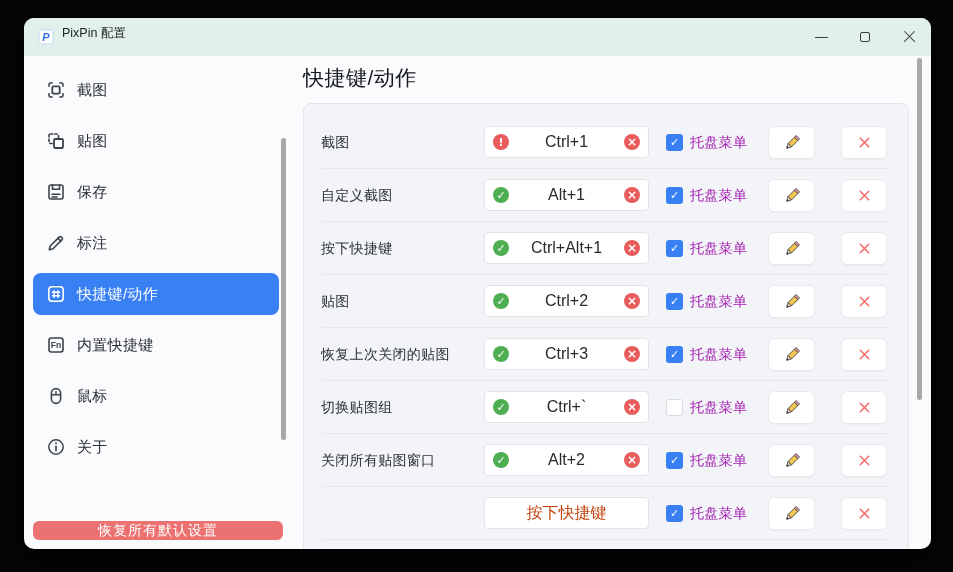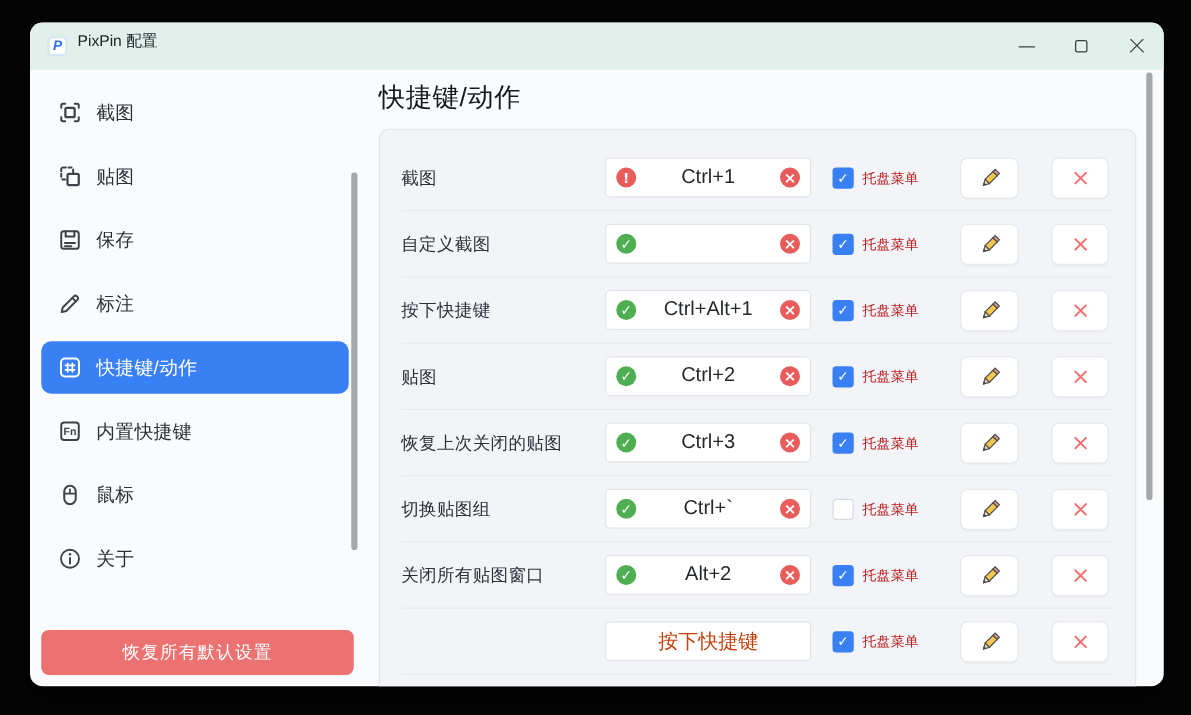--- a/index.html
+++ b/index.html
@@ -36,21 +36,21 @@
     flex-direction:column;gap:9px;}
   .sb-item{height:42px;display:flex;align-items:center;gap:11px;padding-left:13px;
     border-radius:8px;color:#2b2f36;}
   .sb-item .sb-icon{width:20px;height:20px;display:flex;justify-content:center;}
   .sb-item .sb-icon svg{stroke:#3e434a;}
   .sb-item .sb-label{font-size:15px;letter-spacing:.3px;}
   .sb-item.selected{background:var(--accent);color:#fff;}
   .sb-item.selected .sb-icon svg{stroke:#fff;}
   .sb-scrollbar{position:absolute;left:257px;top:82px;width:5px;height:302px;
     background:#a8a8a8;border-radius:3px;}
-  .reset-btn{position:absolute;left:9px;bottom:9px;width:250px;height:36px;border:none;
+  .reset-btn{position:absolute;left:9px;bottom:9px;width:250px;height:19px;border:none;
     border-radius:6px;background:var(--reset);color:#fff;font-size:14px;letter-spacing:1px;}
 
   
   .main-heading{position:absolute;left:279px;top:46px;font-size:21px;font-weight:500;
     color:#15181c;letter-spacing:.5px;}
   .card{position:absolute;left:279px;top:85px;width:606px;height:470px;
     background:#f2f4f8;border:1px solid #e2e5ea;border-radius:8px;padding-top:12px;}
   .row{position:relative;height:53px;}
   .row .divider{position:absolute;left:17px;right:17px;bottom:0;height:1px;background:#e6e9ee;}
   .row-label{position:absolute;left:17px;top:0;height:53px;display:flex;align-items:center;
@@ -66,21 +66,21 @@
   .status-icon.ok{background:var(--ok);}
   .status-icon.warning{background:var(--danger);}
   .clear-icon{right:8px;background:var(--danger);font-size:12px;}
   .checkbox{position:absolute;left:362px;top:18px;width:17px;height:17px;border-radius:3px;
     background:var(--accent);display:flex;align-items:center;justify-content:center;}
   .checkbox:before{content:"✓";color:#fff;font-size:11px;font-weight:bold;
     font-family:"DejaVu Sans",sans-serif;}
   .checkbox.unchecked{background:#fff;border:1px solid #d7dbe2;}
   .checkbox.unchecked:before{content:"";}
   .tray-label{position:absolute;left:386px;top:0;height:53px;display:flex;align-items:center;
-    font-size:11px;color:#b91c1c;letter-spacing:.3px;}
+    font-size:14px;color:#a21caf;letter-spacing:.3px;}
   .act-btn{position:absolute;top:10px;height:33px;background:#fff;border:1px solid #e6e9ee;
     border-radius:6px;display:flex;align-items:center;justify-content:center;padding:0;
     box-shadow:0 1px 1px rgba(0,0,0,.03);}
   .act-btn.edit{left:464px;width:47px;}
   .act-btn.del{left:537px;width:46px;}
   .main-scrollbar{position:absolute;left:893px;top:40px;width:5px;height:342px;
     background:#a8a8a8;border-radius:3px;}
 </style>
 </head>
 <body>
@@ -209,20 +209,21 @@
       <svg width="15" height="15" viewBox="0 0 16 16">
         <path d="M3.5 3.5 L12.5 12.5 M12.5 3.5 L3.5 12.5" stroke="#f56c6c" stroke-width="1.7" stroke-linecap="round" fill="none"></path>
       </svg>
     </button>
     <div class="divider"></div>
   </div>
         <div class="row">
     <span class="row-label">自定义截图</span>
     <div class="hk-input">
       <span class="status-icon ok">✓</span>
+      <span class="hk-text">Alt+1</span>
       <span class="clear-icon">×</span>
     </div>
     <span class="checkbox"></span>
     <span class="tray-label">托盘菜单</span>
     <button class="act-btn edit">
       <svg width="18" height="18" viewBox="0 0 18 18">
         <g transform="rotate(45 9 9)" stroke="#4a4a4a" stroke-width="0.9">
           <rect x="6.6" y="0.8" width="4.8" height="2.5" fill="#e09a9a"></rect>
           <rect x="6.6" y="3.3" width="4.8" height="8.8" fill="#f4c84f"></rect>
           <polygon points="6.6,12.1 11.4,12.1 9,16.3" fill="#eed7b4"></polygon>

